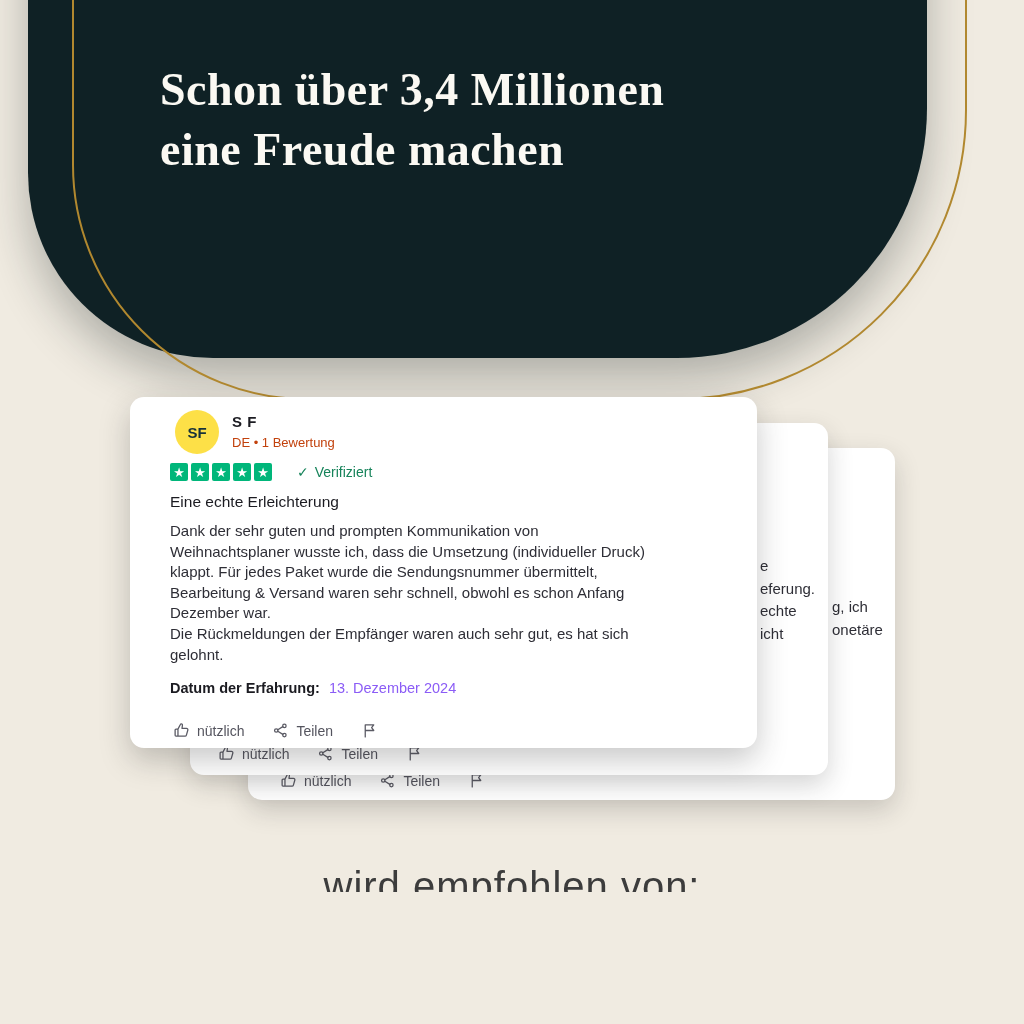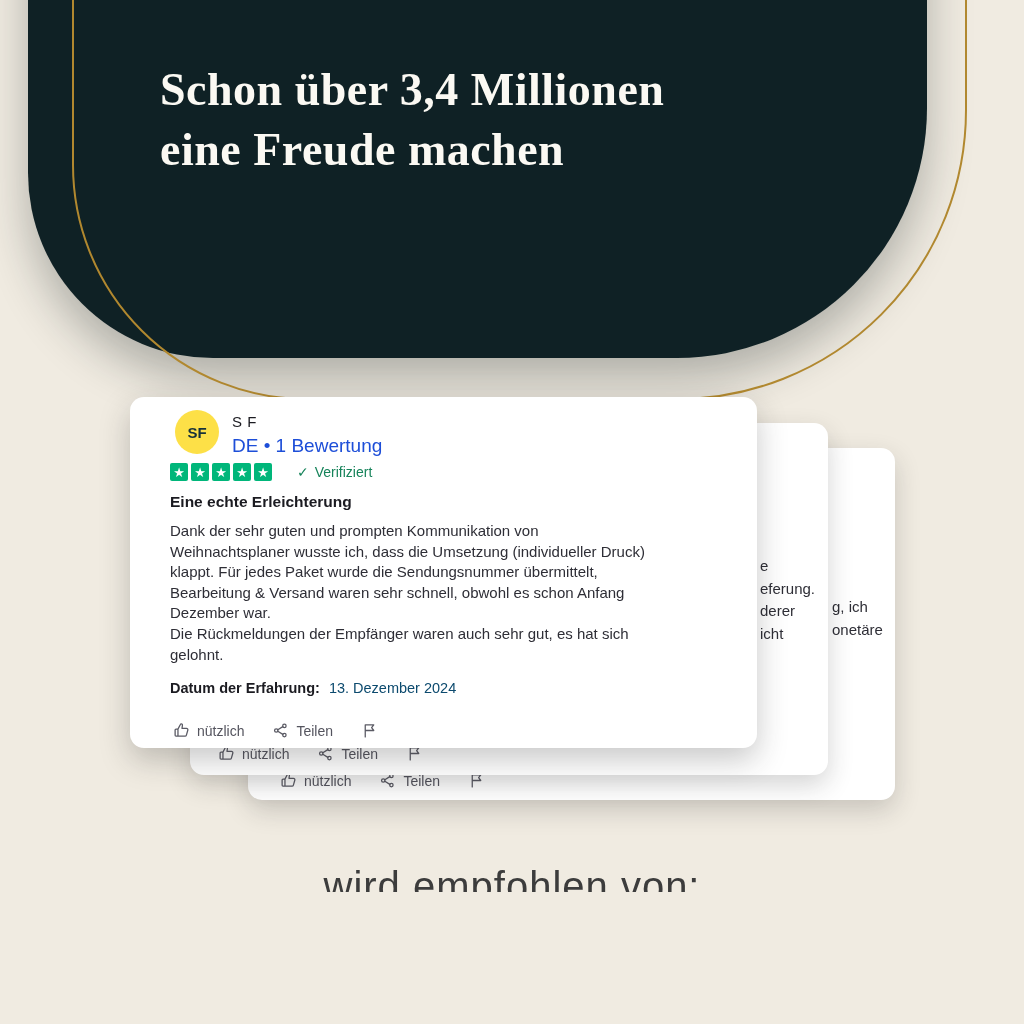--- a/index.html
+++ b/index.html
@@ -57,42 +57,42 @@
   .frag-2 { left:570px; top:132px; }
   .frag-3 { left:584px; top:148px; }
 
   .avatar {
     position:absolute; left:45px; top:13px;
     width:44px; height:44px; border-radius:50%;
     background:#fde047;
     display:flex; align-items:center; justify-content:center;
     color:#17323a; font-weight:700; font-size:15px;
   }
-  .reviewer-name { position:absolute; left:102px; top:16px; font-size:15px; font-weight:400; color:#1b1b21; letter-spacing:.5px; }
-  .reviewer-meta { position:absolute; left:102px; top:38px; font-size:19px; color:#1d4ed8;text-align:center; }
+  .reviewer-name { position:absolute; left:102px; top:16px; font-size:15px; font-weight:700; color:#1b1b21; letter-spacing:.5px; }
+  .reviewer-meta { position:absolute; left:102px; top:38px; font-size:13px; color:#c2410c;text-align:center; }
 
   .stars-row { position:absolute; left:40px; top:66px; display:flex; align-items:center; }
   .star-box {
     width:18px; height:18px; margin-right:3px;
     background:#00b67a; border-radius:2px;
     display:flex; align-items:center; justify-content:center;
     color:#ffffff; font-size:13px; line-height:1;
   }
   .verified { display:flex; align-items:center; margin-left:22px; color:#16835a; font-size:14px; }
   .verified .check { font-size:14px; margin-right:6px; }
 
-  .review-title { position:absolute; left:40px; top:96px; font-size:15.5px; font-weight:700; color:#1b1b21; }
+  .review-title { position:absolute; left:40px; top:96px; font-size:15.5px; font-weight:400; color:#1b1b21; }
   .review-body  {
     position:absolute; left:40px; top:124px; width:565px;
     font-size:15px; line-height:20.6px; color:#2e2e36;
     white-space:pre-line;
   }
   .date-row { position:absolute; left:40px; top:283px; font-size:14.5px; }
   .date-label { font-weight:700; color:#1b1b21; }
-  .date-value { color:#0c4a6e; margin-left:5px; }
+  .date-value { color:#8b5cf6; margin-left:5px; }
 
   .actions-row {
     position:absolute; top:325px;
     display:flex; align-items:center;
     color:#54545e; font-size:14px;
   }
   .actions-front { left:43px; }
   .actions-2 { left:28px; top:322px; }
   .actions-3 { left:32px; top:324px; }
   .action-btn { display:flex; align-items:center; cursor:pointer; }
@@ -169,21 +169,21 @@
             <path d="M6 21V4h12l-3 4 3 4H6"></path>
           </svg>
       </div>
     </div>
   </div>
 
   <div class="card card-back-2">
     <div class="fragment-block frag-2">
       <div>e</div>
       <div>eferung.</div>
-      <div>derer</div>
+      <div>echte</div>
       <div>icht</div>
     </div>
     <div class="actions-row actions-2">
       <div class="action-btn">
         <svg viewBox="0 0 24 24">
             <path d="M7 10v10H4.2a1.2 1.2 0 0 1-1.2-1.2v-7.6A1.2 1.2 0 0 1 4.2 10H7zm0 0l3.4-6.4c.3-.6 1-1 1.7-.8.9.2 1.4 1.1 1.2 2L12.7 9H19a2 2 0 0 1 1.9 2.6l-2 6.9A2 2 0 0 1 17 20H7"></path>
           </svg>
         <span>nützlich</span>
       </div>
       <div class="action-btn">

